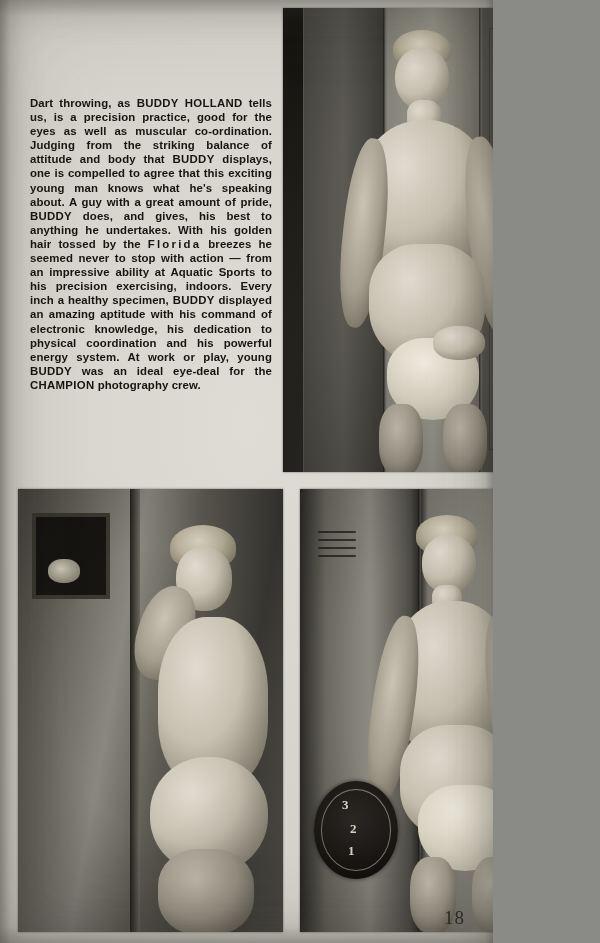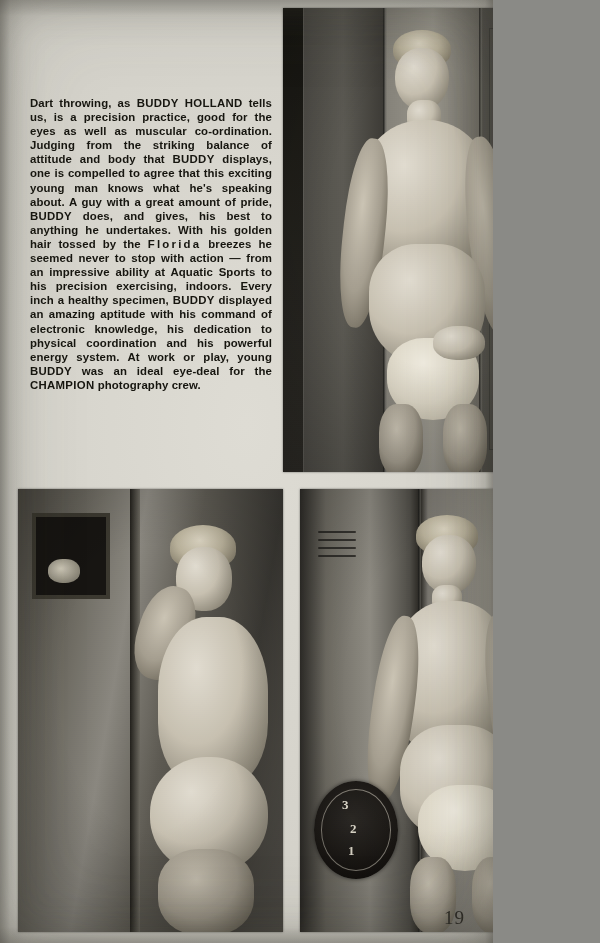--- a/index.html
+++ b/index.html
@@ -280,15 +280,15 @@
       <div class="ring"></div>
       <div class="num" style="left:28px; top:16px;">3</div>
       <div class="num" style="left:36px; top:40px;">2</div>
       <div class="num" style="left:34px; top:62px;">1</div>
     </div>
 
     <div class="grain"></div>
     <div class="vign"></div>
   </div>
 
-  <div id="page-number">19</div>
+  <div id="page-number">18</div>
   <div id="edges"></div>
 </div>
 
 </body></html>

